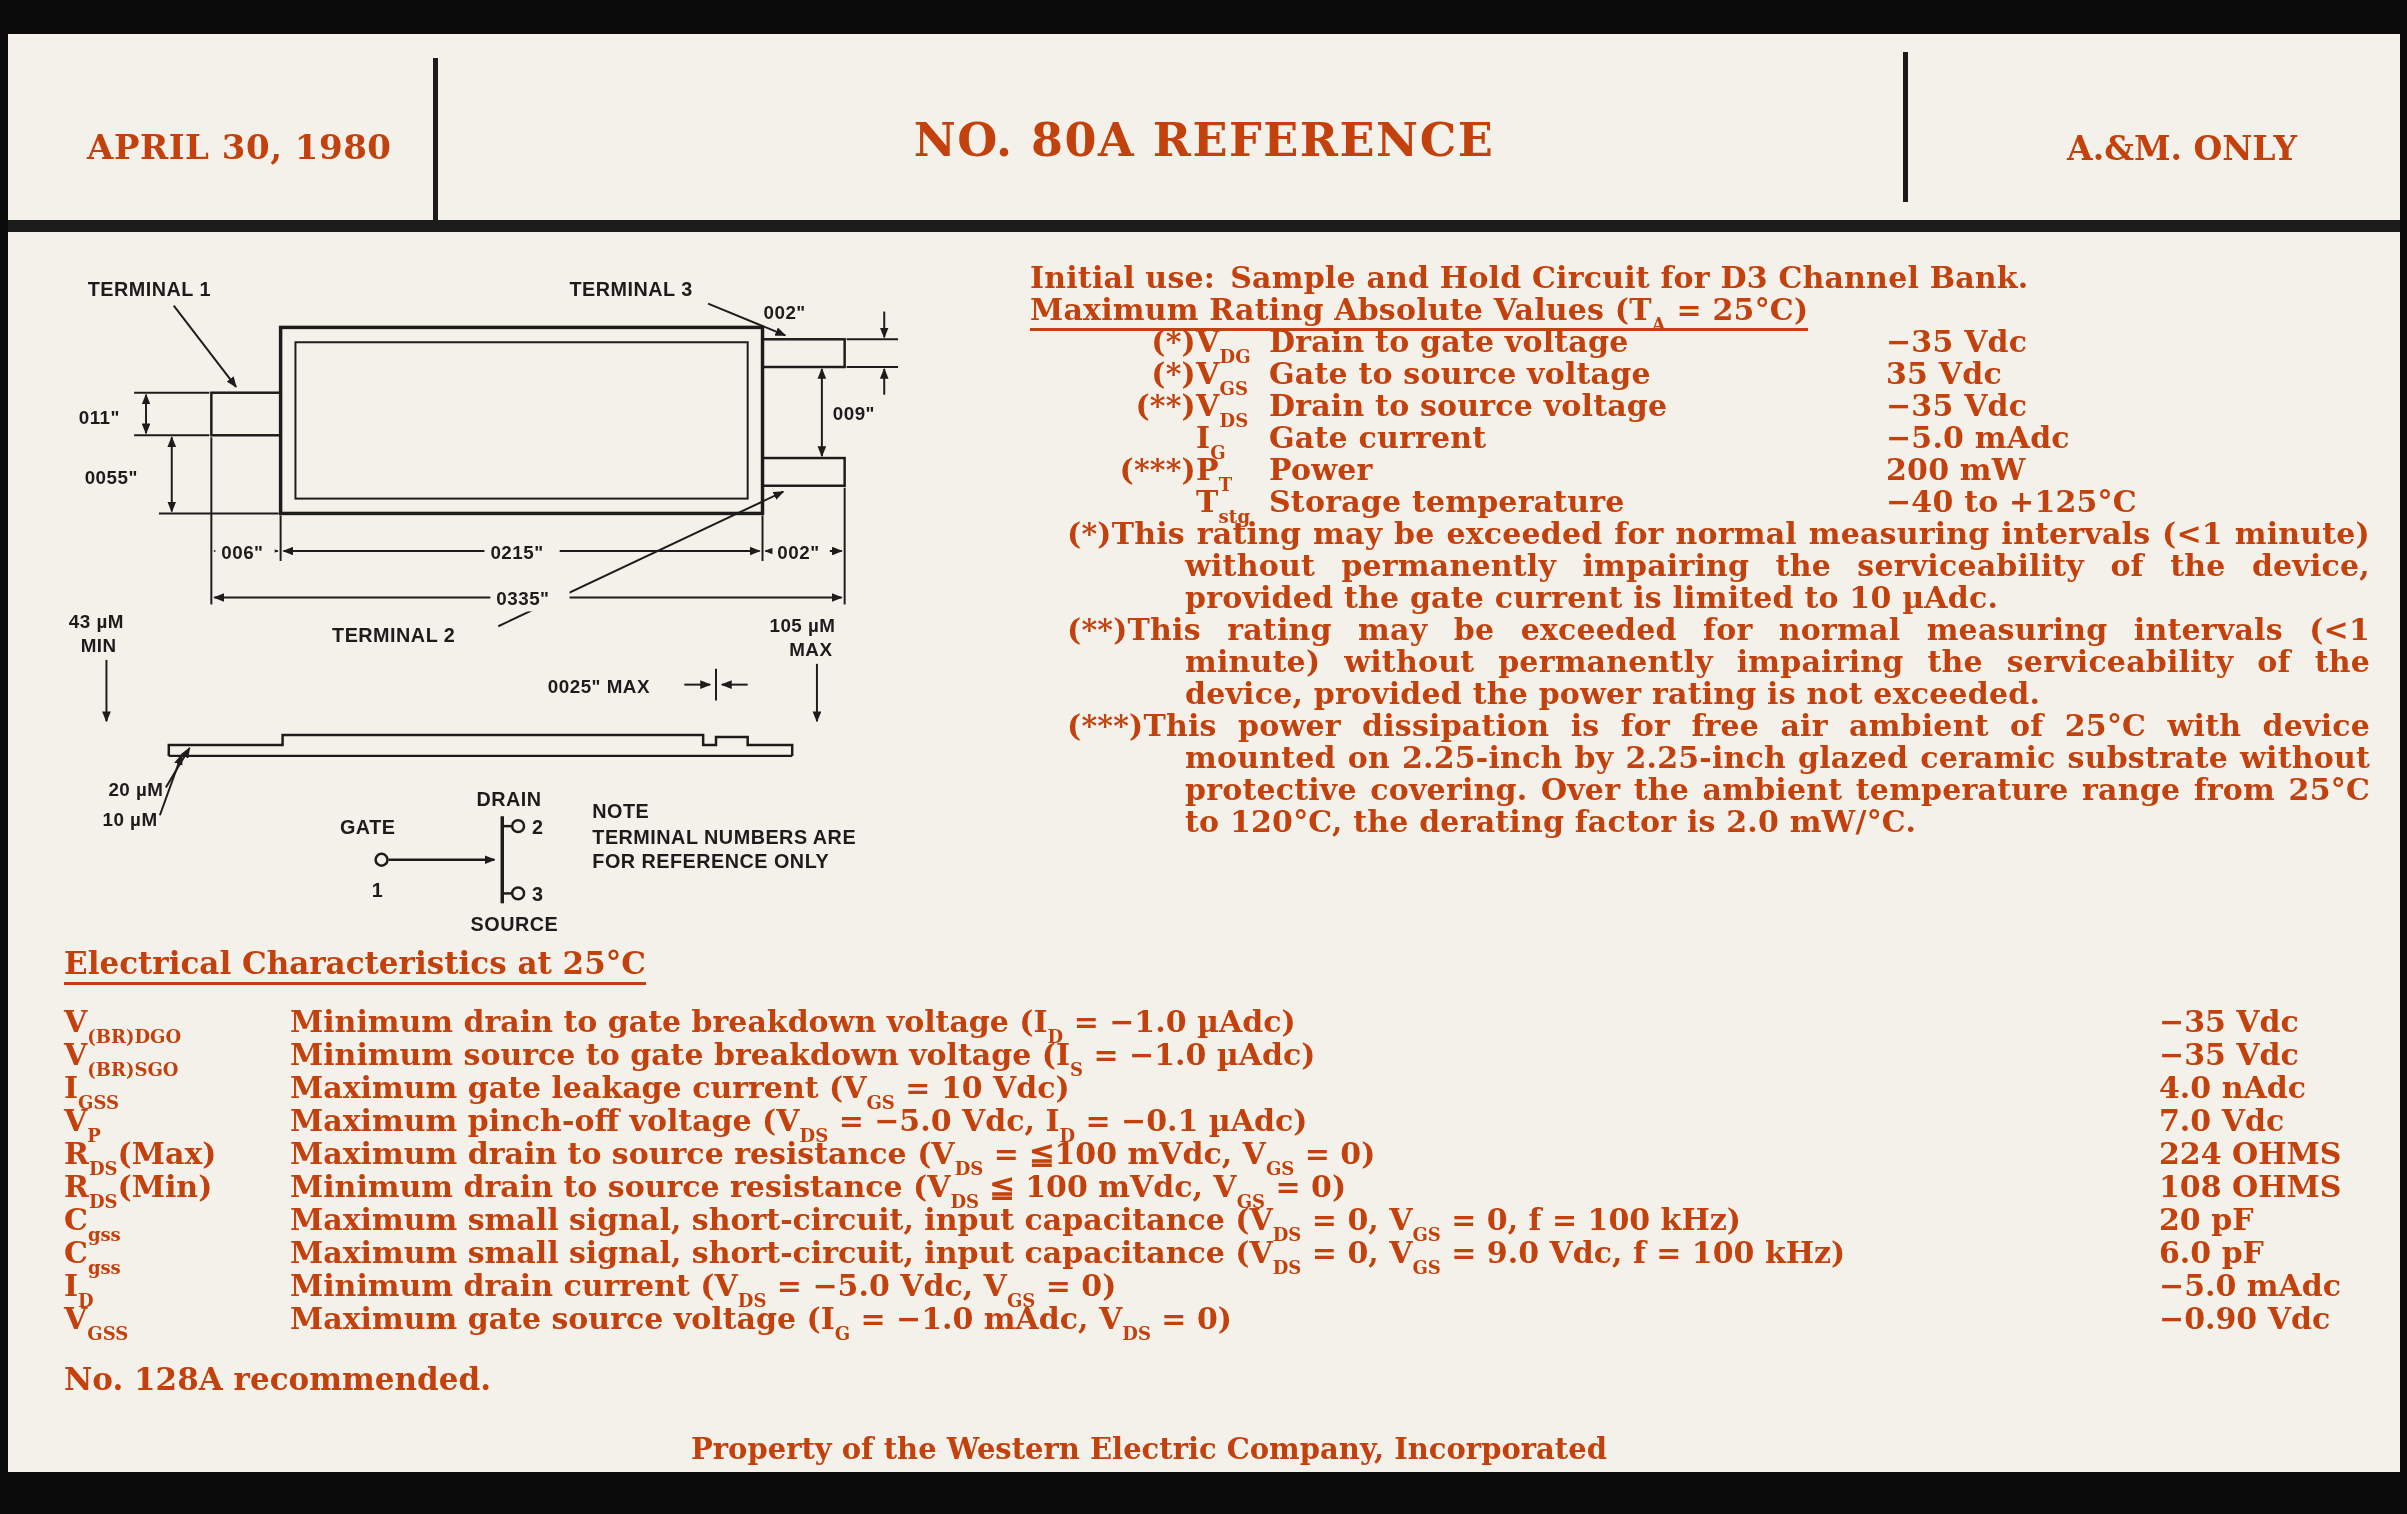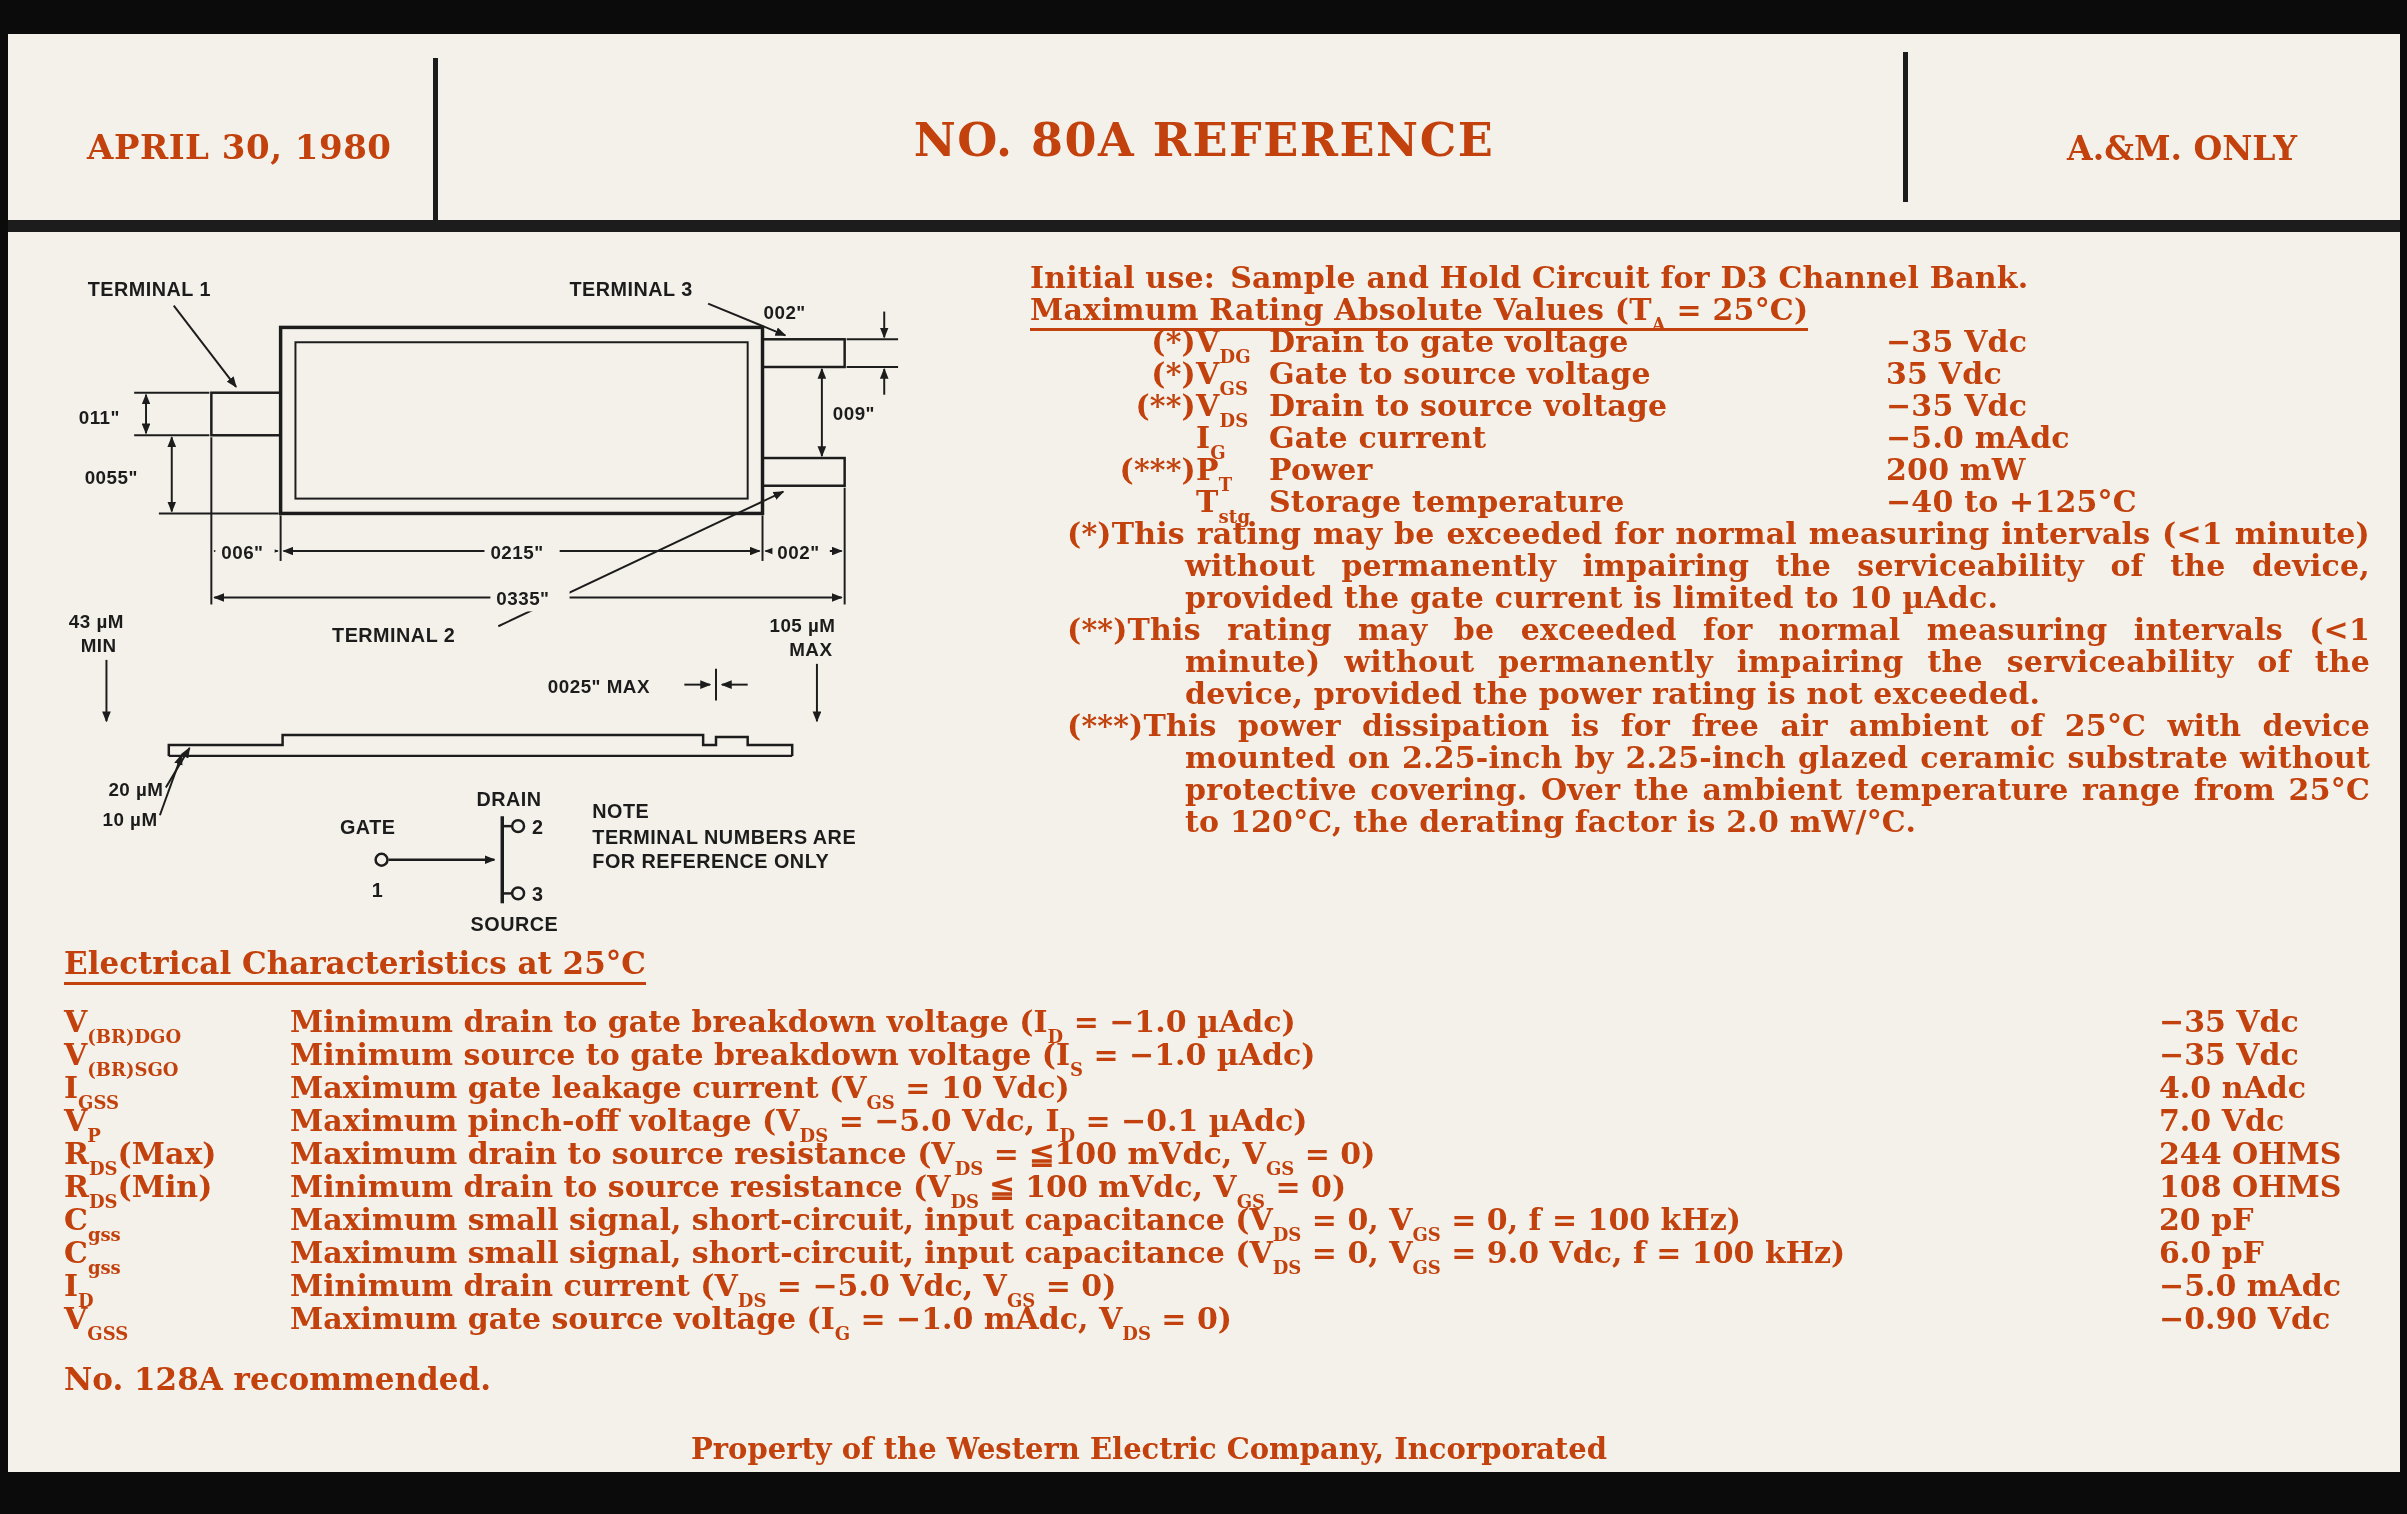--- a/index.html
+++ b/index.html
@@ -243,21 +243,21 @@
 
   <div class="crow">
     <span class="csym">V<sub>P</sub></span>
     <span class="cdesc">Maximum pinch-off voltage (V<sub>DS</sub> = −5.0 Vdc, I<sub>D</sub> = −0.1 µAdc)</span>
     <span class="cvalue">7.0 Vdc</span>
   </div>
 
   <div class="crow">
     <span class="csym">R<sub>DS</sub>(Max)</span>
     <span class="cdesc">Maximum drain to source resistance (V<sub>DS</sub> = ≦100 mVdc, V<sub>GS</sub> = 0)</span>
-    <span class="cvalue">244 OHMS</span>
+    <span class="cvalue">224 OHMS</span>
   </div>
 
   <div class="crow">
     <span class="csym">R<sub>DS</sub>(Min)</span>
     <span class="cdesc">Minimum drain to source resistance (V<sub>DS</sub> ≦ 100 mVdc, V<sub>GS</sub> = 0)</span>
     <span class="cvalue">108 OHMS</span>
   </div>
 
   <div class="crow">
     <span class="csym">C<sub>gss</sub></span>

